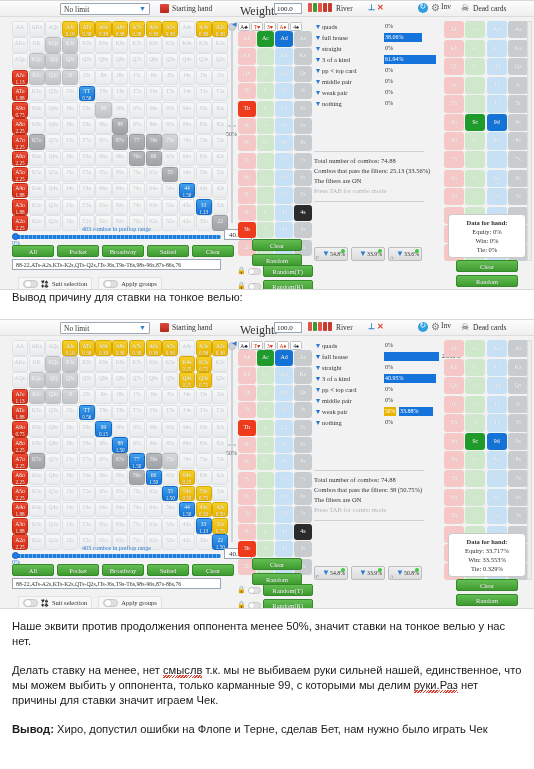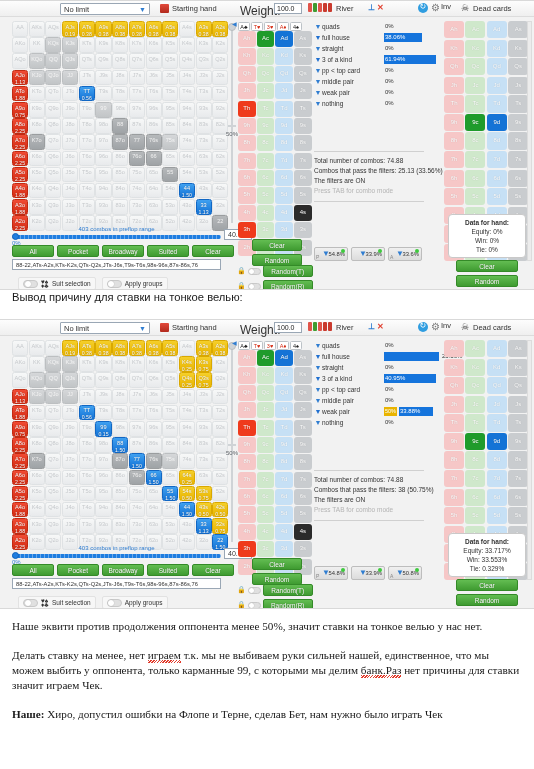--- a/index.html
+++ b/index.html
@@ -15,20 +15,21 @@
 
   
   .widget {
     position:relative;
     width:534px;
     height:290px;
     background:#f2f2f2;
     border-top:1px solid #d9d9d9;
     border-bottom:1px solid #d9d9d9;
     overflow:hidden;
+    font-family:Liberation Serif, serif;
   }
   .widget.second { height:290px; }
 
   
   .topbar {
     position:absolute; top:0; left:0; width:534px; height:16px;
     background:linear-gradient(#fdfdfd,#efefef);
     border-bottom:1px solid #dcdcdc;
   }
   .sel {
@@ -1146,21 +1147,21 @@
           <div>Win: 33.553%</div>
           <div>Tie: 0.329%</div>
         </div>
     <div class="dbtns">
       <div class="dbtn">Clear</div>
       <div class="dbtn">Random</div>
     </div>
     <div class="scroll-right"></div>
   </div>
 
-<div class="prose" style="padding-top:10px;font-family:Liberation Serif, serif;">
+<div class="prose" style="padding-top:10px;">
   <p>Наше эквити против продолжения оппонента менее 50%, значит ставки на тонкое велью у нас нет.</p>
   <p>
-    <span>Делать ставку на менее, нет </span><span class="sp">играем</span><span> т.к. мы не выбиваем руки сильней нашей, единственное, что мы можем выбить у оппонента, только карманные 99, с которыми мы делим </span><span class="sp">банк.Раз</span><span> нет причины для ставки значит играем Чек.</span>
+    <span>Делать ставку на менее, нет </span><span class="sp">смыслв</span><span> т.к. мы не выбиваем руки сильней нашей, единственное, что мы можем выбить у оппонента, только карманные 99, с которыми мы делим </span><span class="sp">руки.Раз</span><span> нет причины для ставки значит играем Чек.</span>
   </p>
   <p>
-    <b>Наше:</b><span> Хиро, допустил ошибки на Флопе и Терне, сделав Бет, нам нужно было играть Чек</span>
+    <b>Вывод:</b><span> Хиро, допустил ошибки на Флопе и Терне, сделав Бет, нам нужно было играть Чек</span>
   </p>
 </div>
 
 </body></html>

